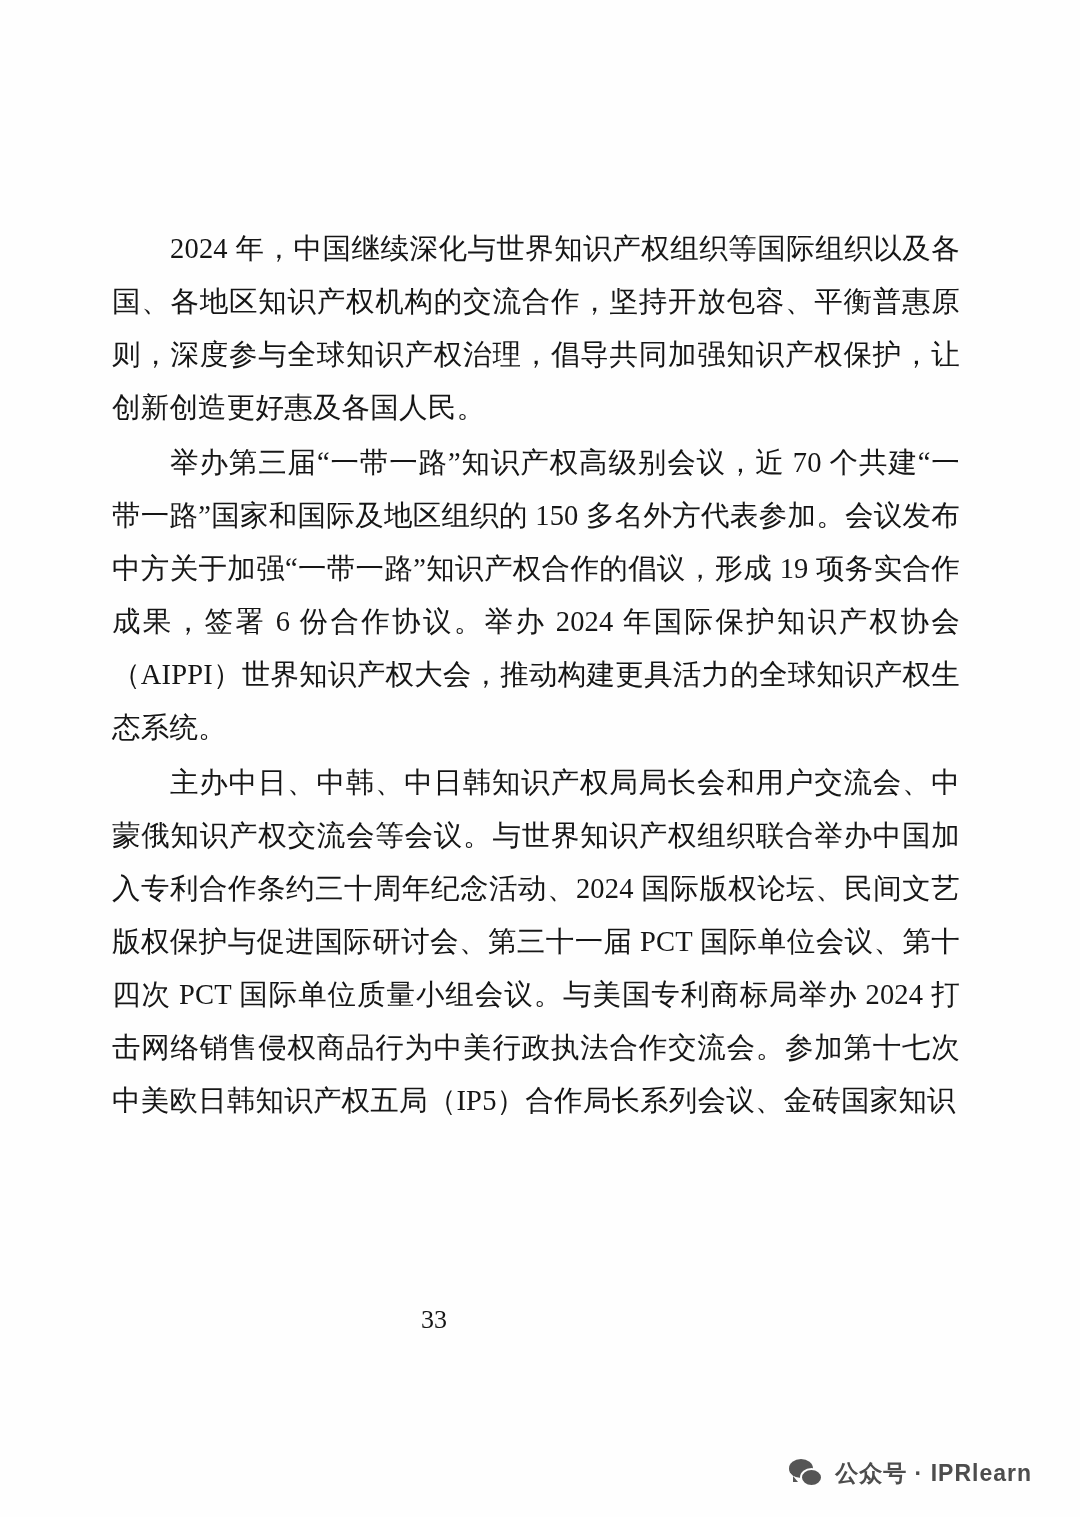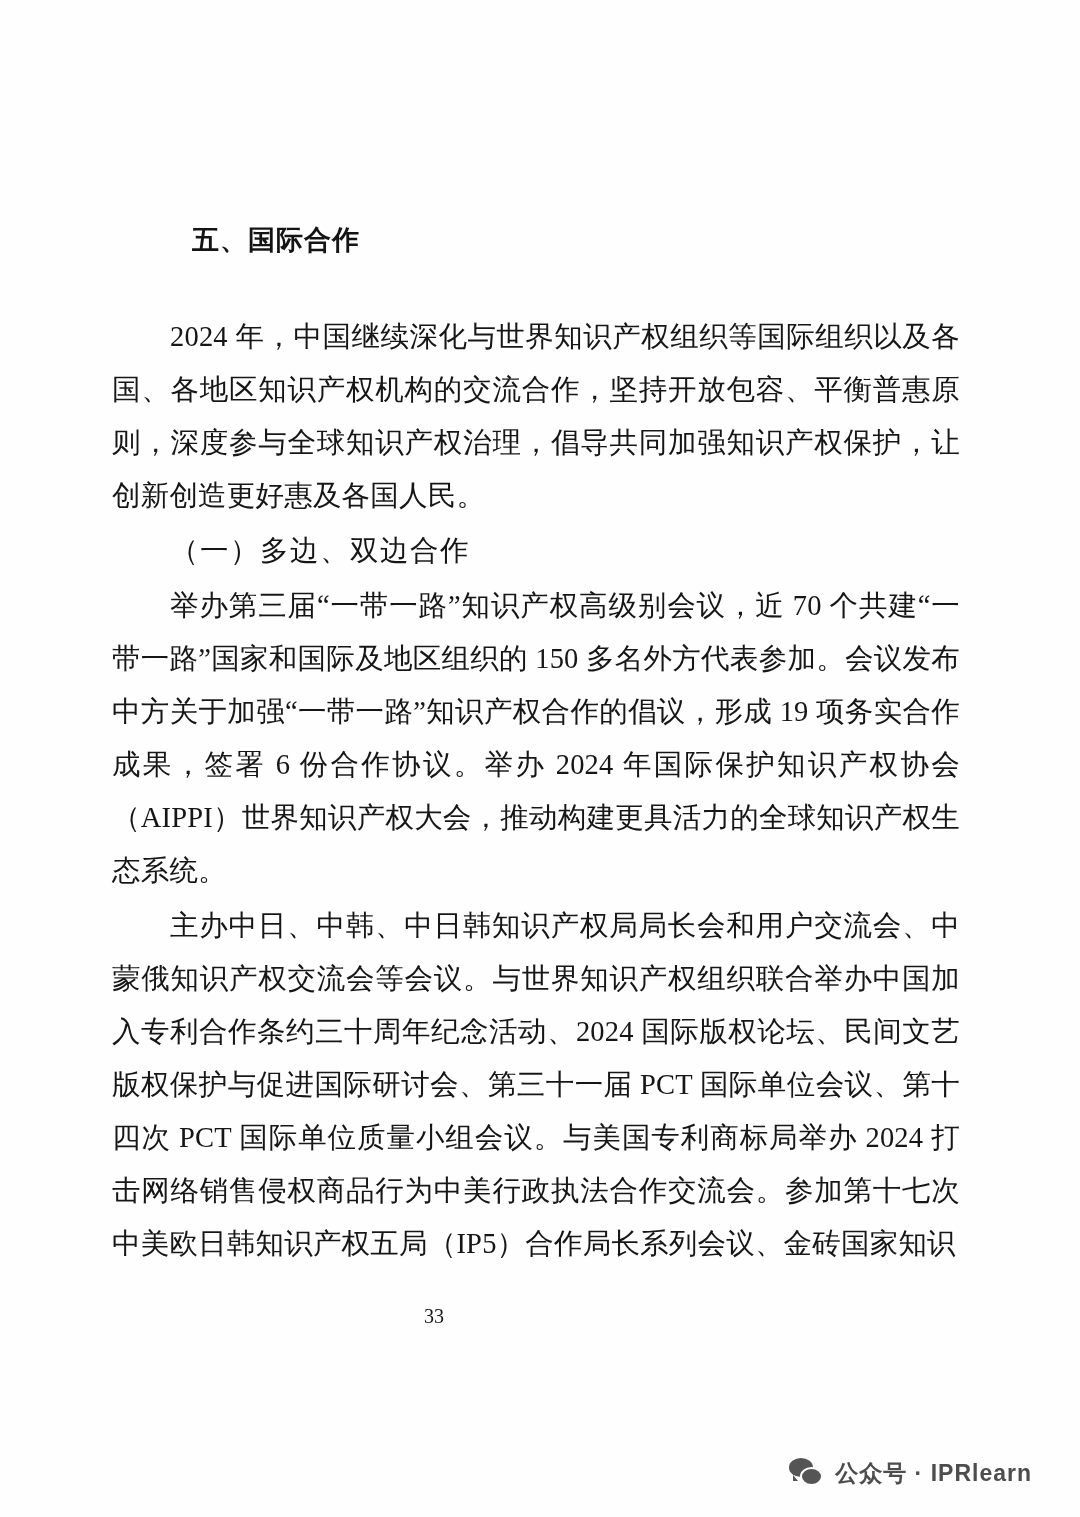--- a/index.html
+++ b/index.html
@@ -54,30 +54,30 @@
   }
   .para.tight {
     margin-bottom: 0;
   }
   .page-number {
     position: absolute;
     top: 1305px;
     left: 0;
     width: 868px;
     text-align: center;
-    font-size: 20px;
+    font-size: 26px;
     font-family: "Liberation Serif", serif;
     color: #161616;
   }
   .footer-brand {
     position: absolute;
     right: 48px;
     bottom: 28px;
     display: flex;
-    align-items: flex-start;
+    align-items: flex-end;
     gap: 12px;
     color: #4a4a4a;
   }
   .wechat-icon {
     width: 34px;
     height: 30px;
     display: inline-block;
     position: relative;
   }
   .wechat-icon .b1 {
@@ -111,25 +111,23 @@
     letter-spacing: 1px;
   }
 </style>
 </head>
 <body>
 
 <div class="page">
 
   <div class="content">
 
-    <h1 class="section-heading">五、国际合作</h1>
 
     <p class="para indent">2024 年，中国继续深化与世界知识产权组织等国际组织以及各国、各地区知识产权机构的交流合作，坚持开放包容、平衡普惠原则，深度参与全球知识产权治理，倡导共同加强知识产权保护，让创新创造更好惠及各国人民。</p>
 
-    <p class="para sub">（一）多边、双边合作</p>
 
 
     <p class="para indent">举办第三届“一带一路”知识产权高级别会议，近 70 个共建“一带一路”国家和国际及地区组织的 150 多名外方代表参加。会议发布中方关于加强“一带一路”知识产权合作的倡议，形成 19 项务实合作成果，签署 6 份合作协议。举办 2024 年国际保护知识产权协会（AIPPI）世界知识产权大会，推动构建更具活力的全球知识产权生态系统。</p>
 
     <p class="para indent tight">主办中日、中韩、中日韩知识产权局局长会和用户交流会、中蒙俄知识产权交流会等会议。与世界知识产权组织联合举办中国加入专利合作条约三十周年纪念活动、2024 国际版权论坛、民间文艺版权保护与促进国际研讨会、第三十一届 PCT 国际单位会议、第十四次 PCT 国际单位质量小组会议。与美国专利商标局举办 2024 打击网络销售侵权商品行为中美行政执法合作交流会。参加第十七次中美欧日韩知识产权五局（IP5）合作局长系列会议、金砖国家知识</p>
 
   </div>
 
   <div class="page-number">33</div>
 

